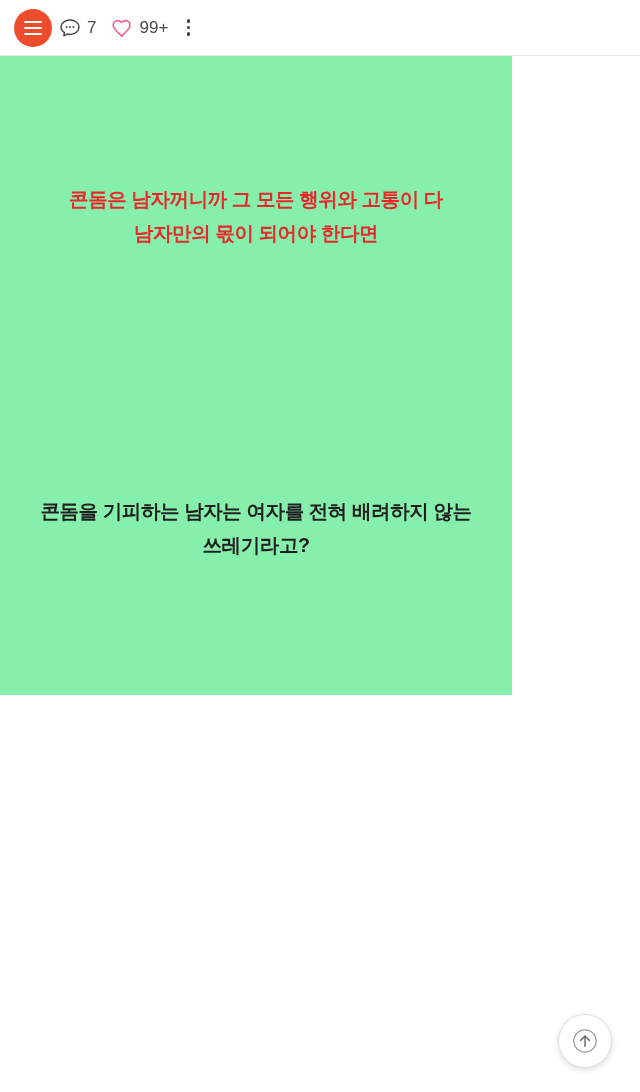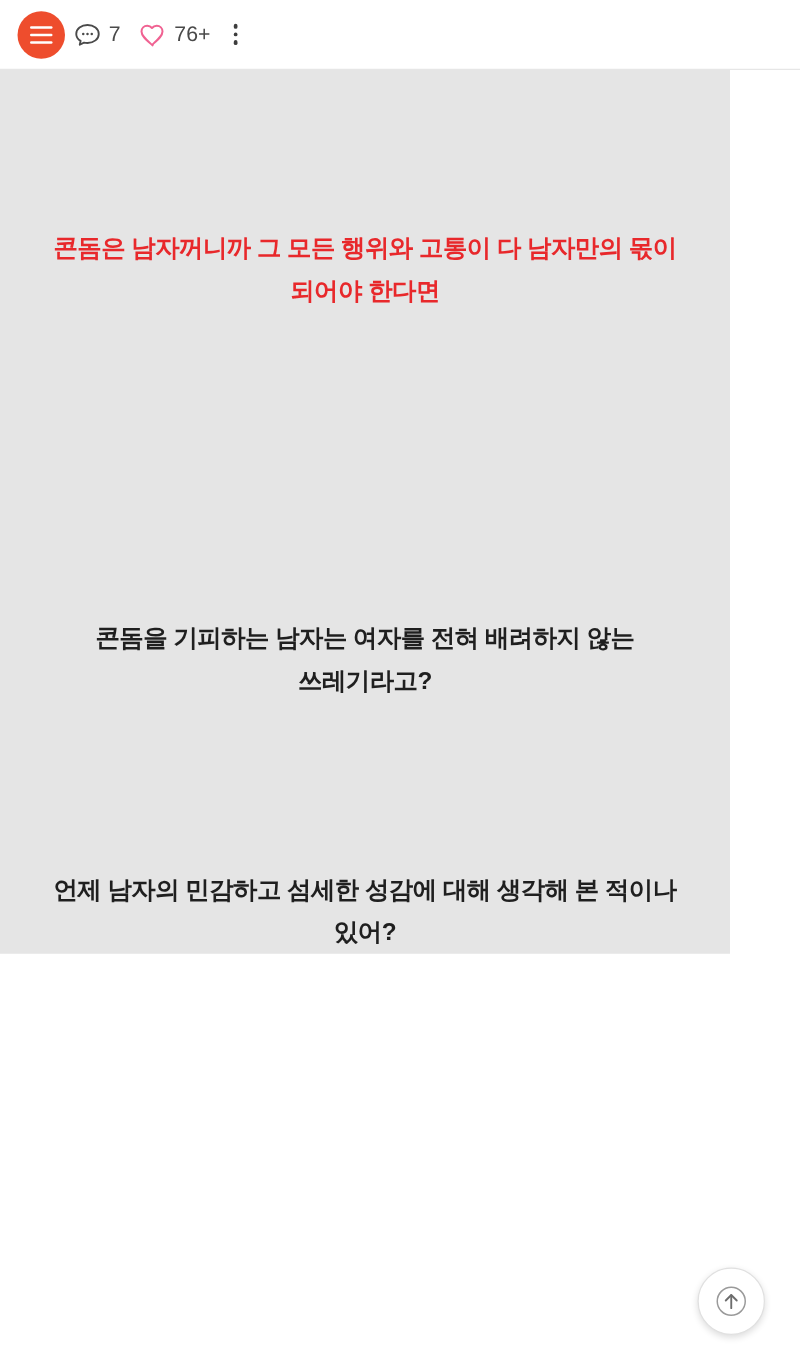--- a/index.html
+++ b/index.html
@@ -101,22 +101,22 @@
     width: 3.5px;
     height: 3.5px;
     border-radius: 50%;
     background: #3d3d3d;
     display: block;
   }
 
   
   .content {
     position: relative;
-    width: 584px;
-    background: #e5e5e5;
+    width: 512px;
+    background: #86efac;
     padding-top: 0;
   }
   .gap-top {
     height: 126px;
   }
   .para {
     text-align: center;
     font-size: 19.5px;
     line-height: 1.75;
     padding: 0 32px;
@@ -176,21 +176,21 @@
       </span>
       <span class="action-count">7</span>
     </div>
 
     <div class="action-group">
       <span class="icon-heart">
         <svg width="24" height="24" viewBox="0 0 24 24" fill="none">
           <path d="M12 20.3l-1.3-1.2C6.1 15 3.2 12.4 3.2 9.2c0-2.6 2-4.6 4.6-4.6 1.5 0 2.9.7 3.8 1.8.9-1.1 2.3-1.8 3.8-1.8 2.6 0 4.6 2 4.6 4.6 0 3.2-2.9 5.8-7.5 9.9L12 20.3z" stroke="#f06292" stroke-width="1.6" fill="none" stroke-linejoin="round"></path>
         </svg>
       </span>
-      <span class="action-count">76+</span>
+      <span class="action-count">99+</span>
     </div>
 
     <div class="kebab">
       <i></i>
       <i></i>
       <i></i>
     </div>
   </div>
 </div>
 
@@ -199,21 +199,20 @@
 
   <div class="para red">콘돔은 남자꺼니까 그 모든 행위와 고통이 다 남자만의 몫이 되어야 한다면</div>
   <div class="spacer-md"></div>
 
   <div class="spacer-lg"></div>
 
   <div class="para black">콘돔을 기피하는 남자는 여자를 전혀 배려하지 않는 쓰레기라고?</div>
   <div class="spacer-md"></div>
   <div class="spacer-md"></div>
   <div class="spacer-md"></div>
-  <div class="para black">언제 남자의 민감하고 섬세한 성감에 대해 생각해 본 적이나 있어?</div>
 </div>
 
 <div class="fab-top">
   <span>
     <svg width="26" height="26" viewBox="0 0 26 26" fill="none">
       <circle cx="13" cy="13" r="11.2" stroke="#9a9a9a" stroke-width="1.2" fill="none"></circle>
       <path d="M13 18.5V8.2" stroke="#6d6d6d" stroke-width="1.5" stroke-linecap="round"></path>
       <path d="M8.6 12.4L13 8.0l4.4 4.4" stroke="#6d6d6d" stroke-width="1.5" stroke-linecap="round" stroke-linejoin="round" fill="none"></path>
     </svg>
   </span>

